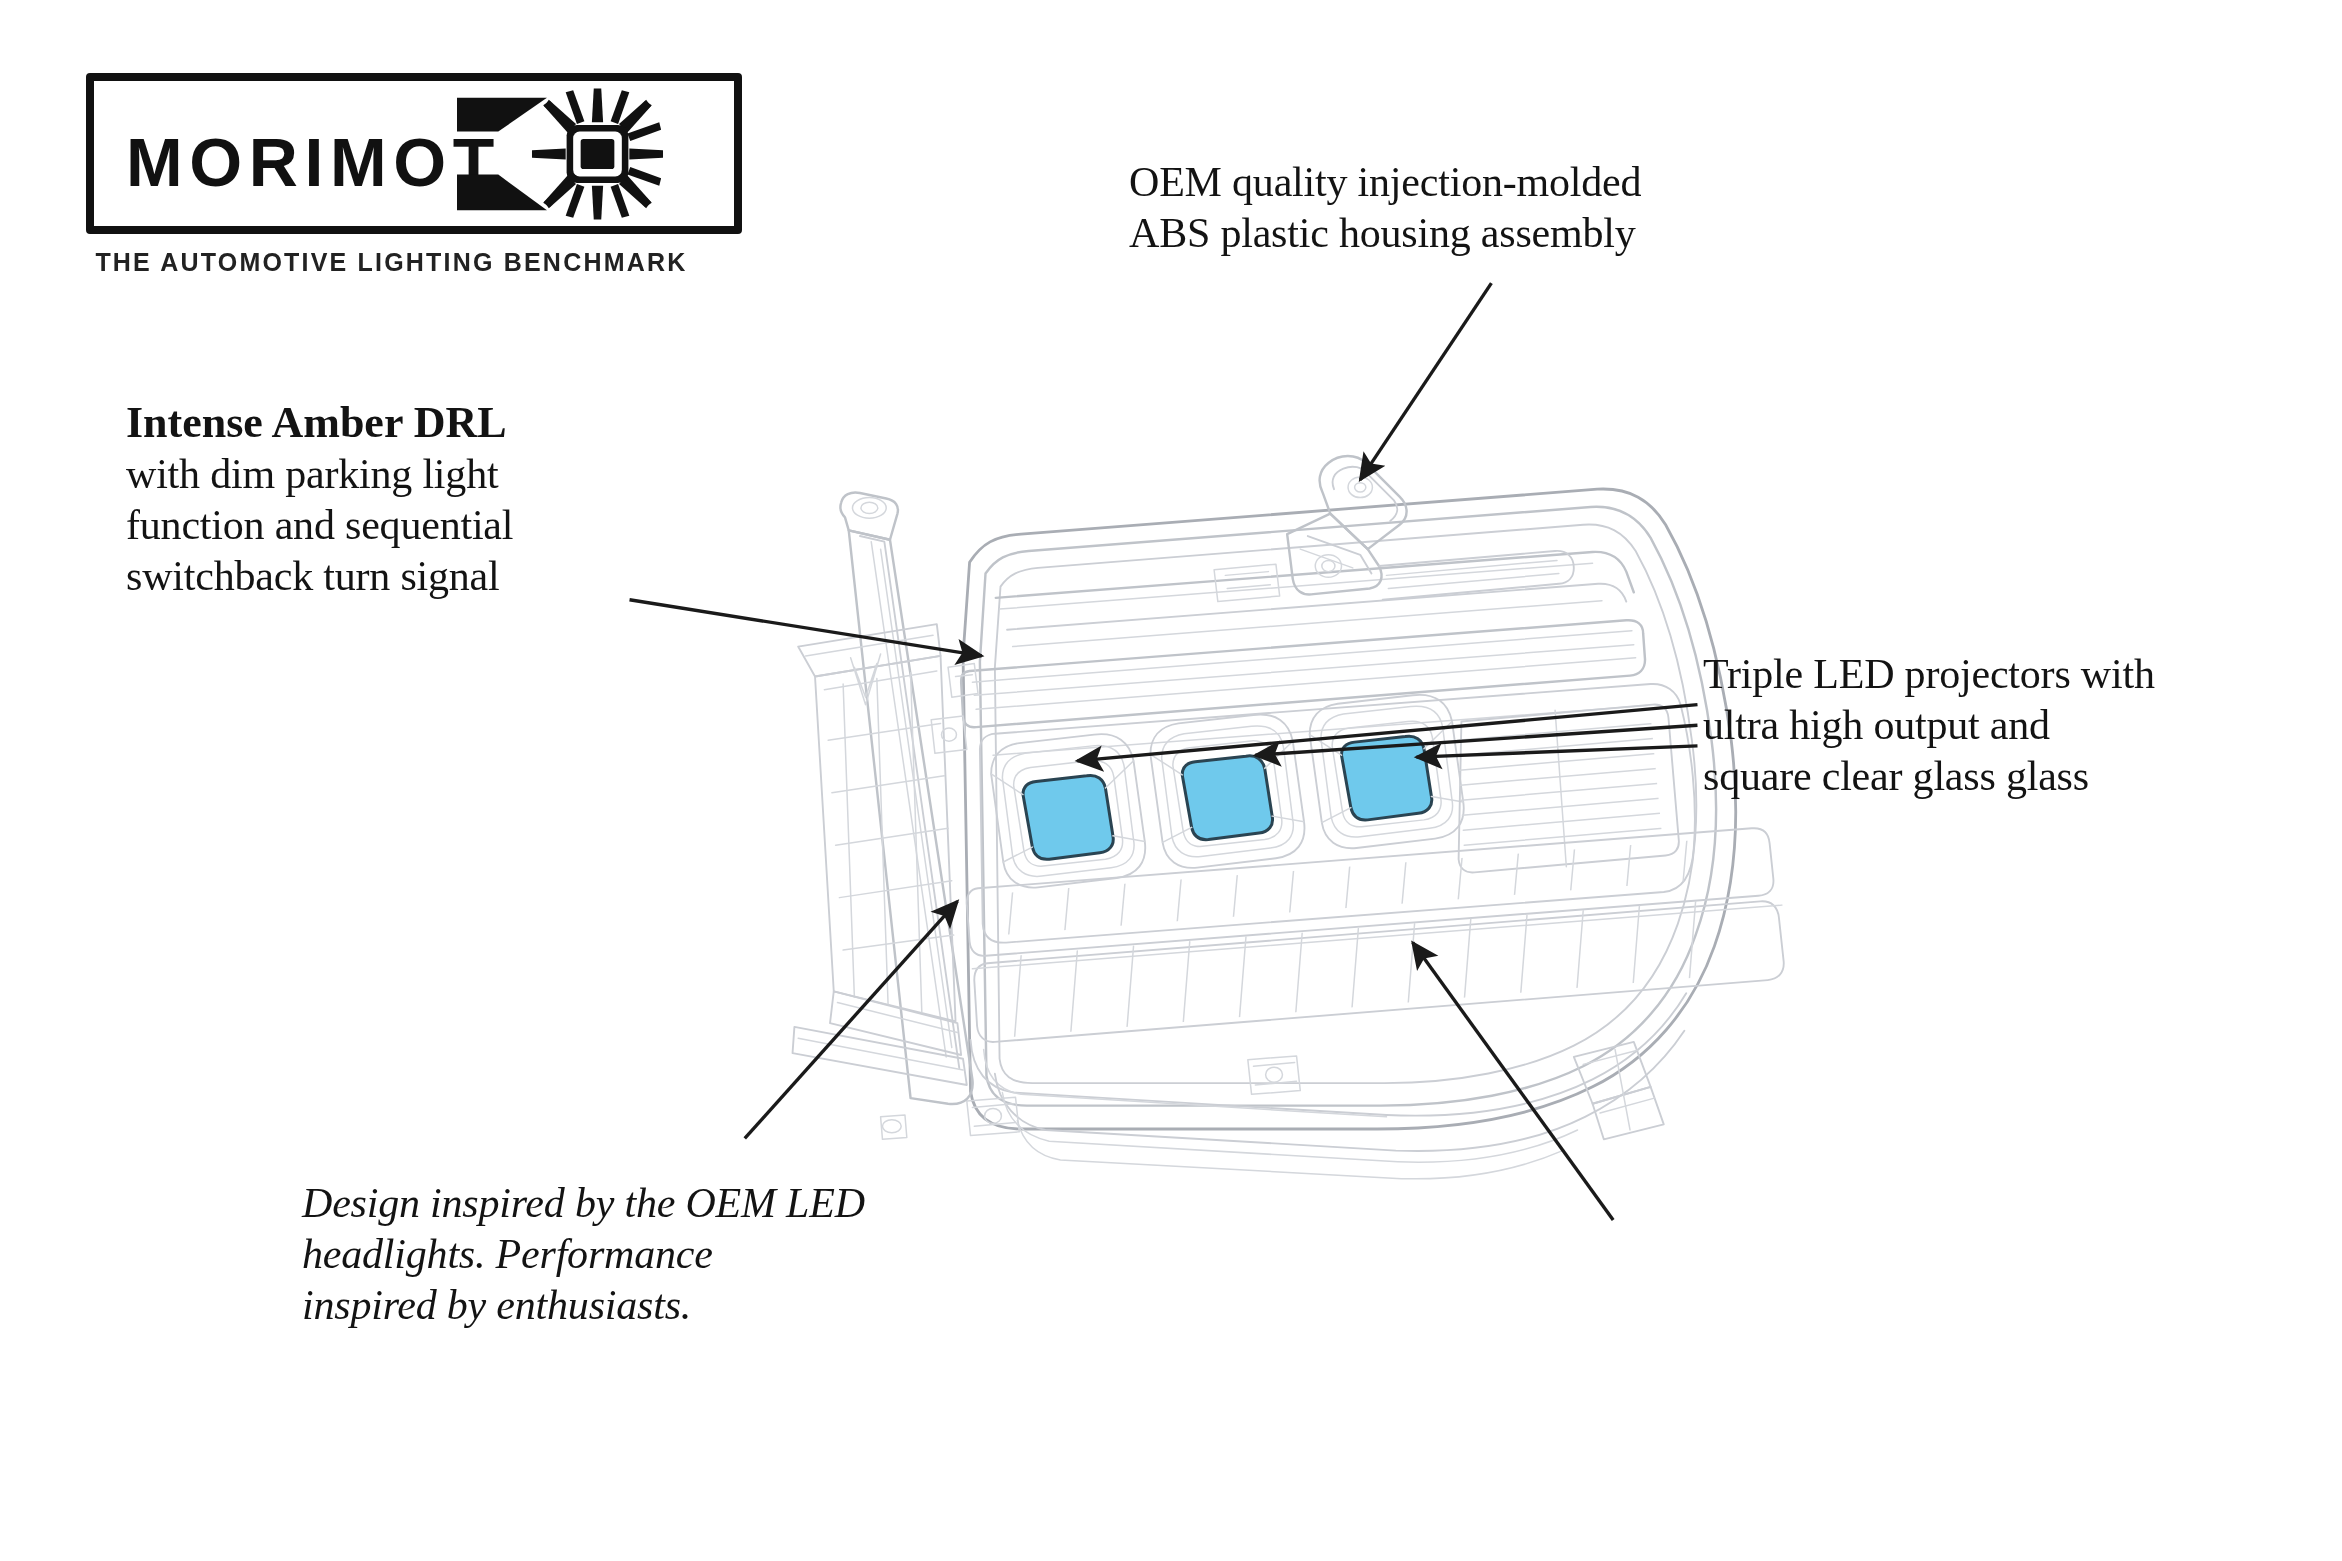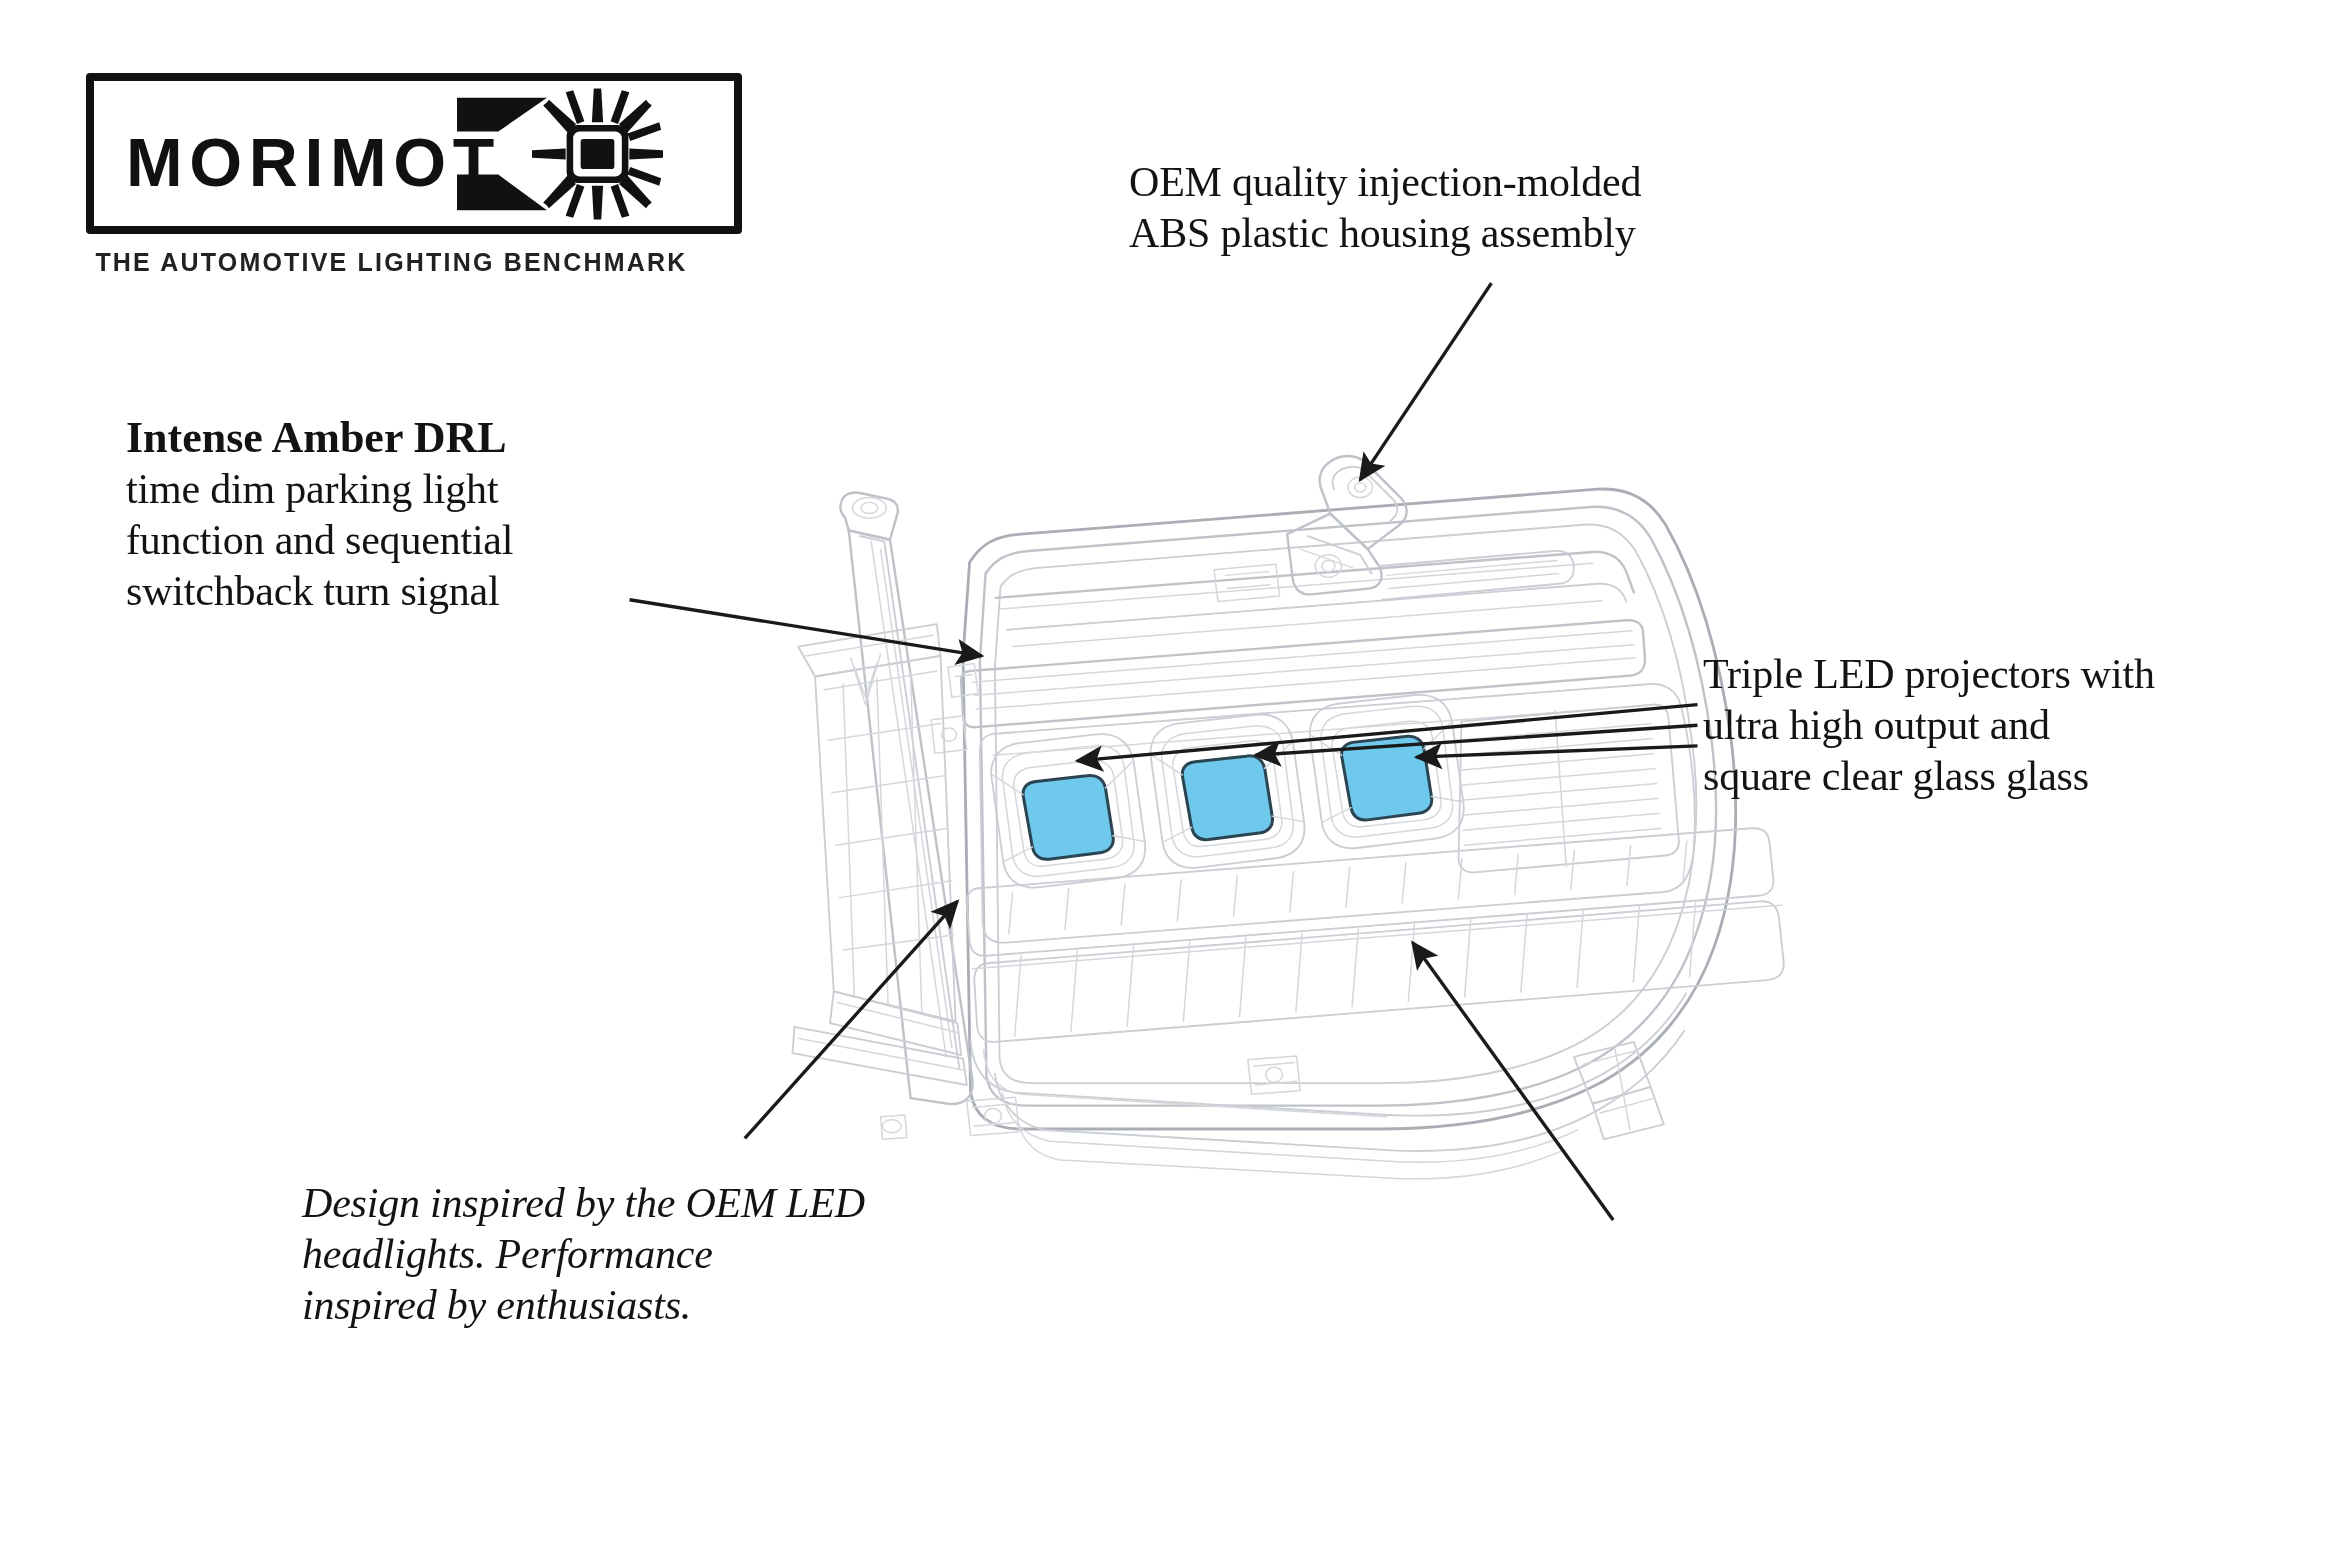--- a/index.html
+++ b/index.html
@@ -74,21 +74,20 @@
     font-size: 42px;
     line-height: 1.21;
     white-space: pre-line;
     letter-spacing: -0.2px;
   }
   .callout .lead {
     display: block;
     font-weight: 700;
     font-size: 44px;
     letter-spacing: 0px;
-    margin-top: 15px;
   }
   #callout-housing   { left: 1129px; top: 157px; }
   #callout-drl       { left: 126px;  top: 396px; }
   #callout-projector { left: 1703px; top: 649px; }
   #callout-design    { left: 302px;  top: 1178px; font-style: italic; }
   #callout-pclens    { left: 1385px; top: 1270px; }
 
   
   #headlight-svg, #arrows-svg {
     position: absolute;
@@ -442,21 +441,21 @@
       <line x1="1812" y1="774" x2="1340" y2="806"></line>
       <line x1="1812" y1="796" x2="1512" y2="808"></line>
       <line x1="795" y1="1215" x2="1022" y2="962"></line>
       <line x1="1722" y1="1302" x2="1508" y2="1006"></line>
     </g>
   </svg>
 
   <div class="callout" id="callout-housing"><span>OEM quality injection-molded
 ABS plastic housing assembly</span></div>
 
-  <div class="callout" id="callout-drl"><span class="lead">Intense Amber DRL</span><span>time dim parking light
+  <div class="callout" id="callout-drl"><span class="lead">Intense Amber DRL</span><span>with dim parking light
 function and sequential
 switchback turn signal</span></div>
 
   <div class="callout" id="callout-projector"><span>Triple LED projectors with
 ultra high output and
 square clear glass glass</span></div>
 
   <div class="callout" id="callout-design"><span>Design inspired by the OEM LED
 headlights. Performance
 inspired by enthusiasts.</span></div>

